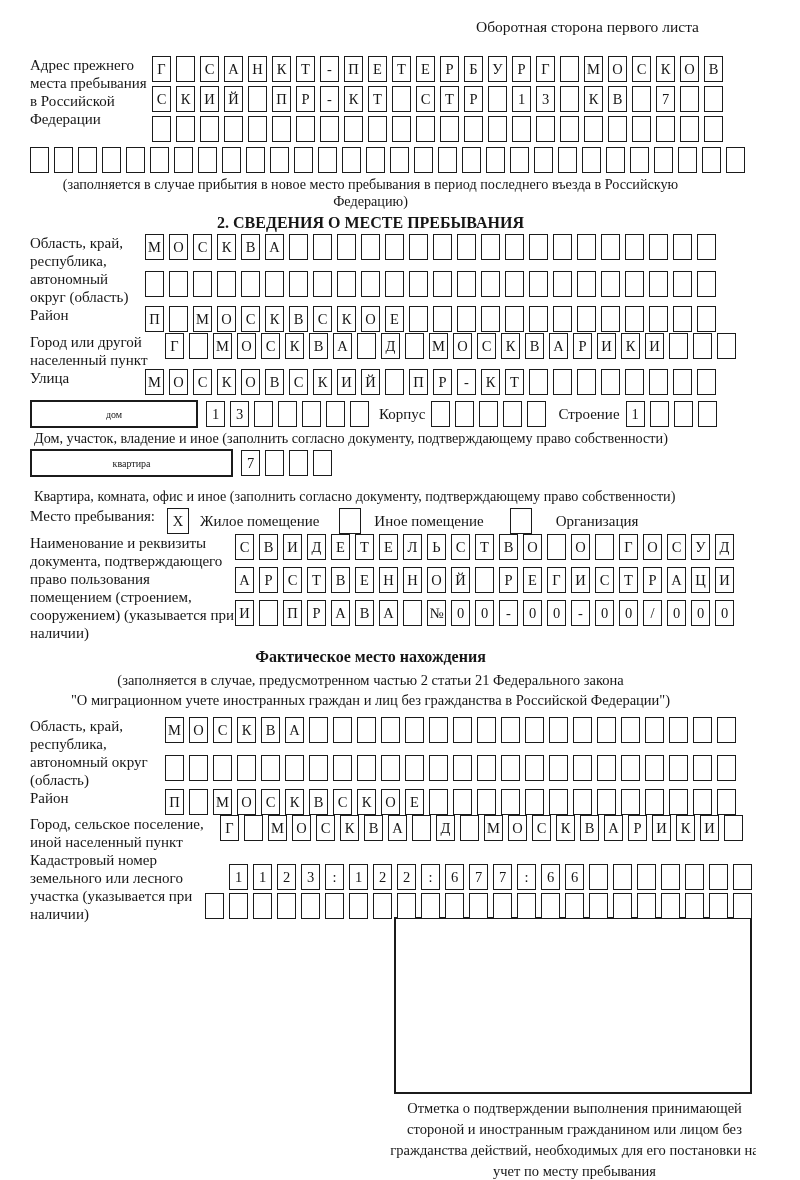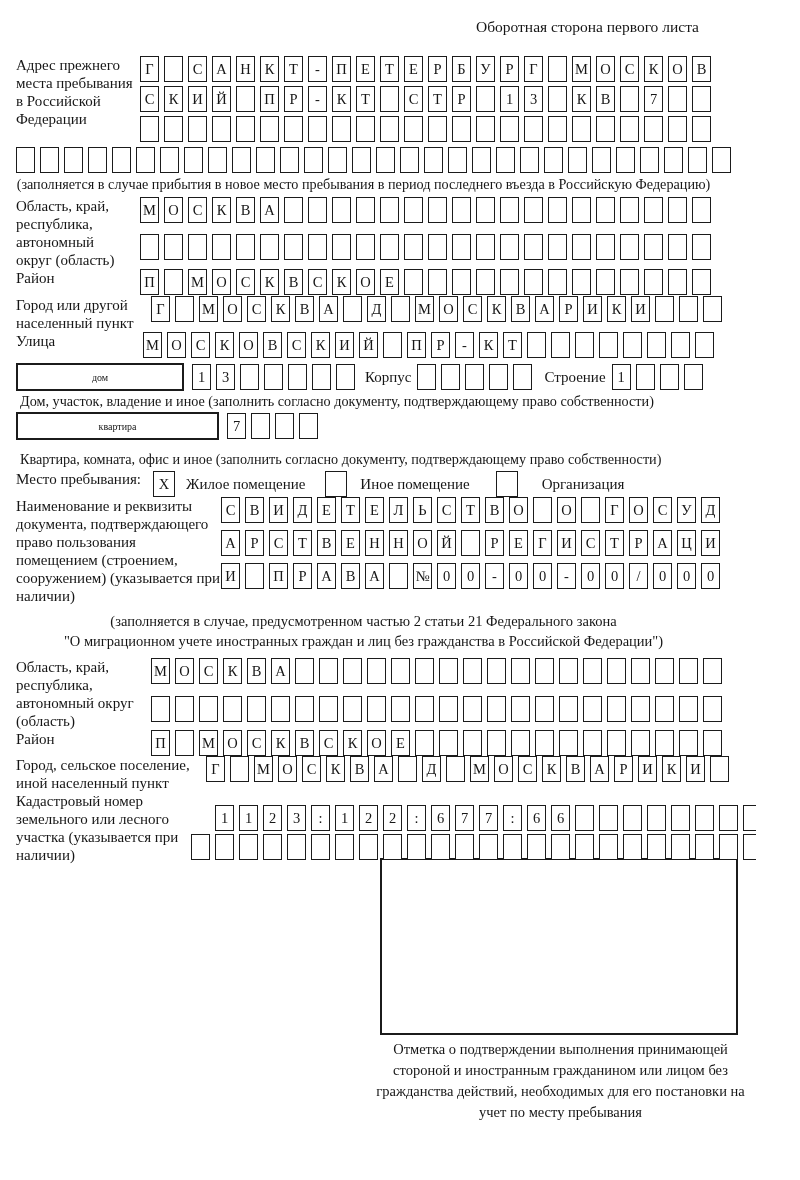--- a/index.html
+++ b/index.html
@@ -1,20 +1,20 @@
 <!DOCTYPE html>
 <html><head>
 <meta charset="utf-8">
 <style>
   html,body{margin:0;padding:0;background:#ffffff;}
   .page{
     position:relative;
     width:756px;height:1180px;
     box-sizing:border-box;
-    padding:18px 45px 0 16px;
+    padding:18px 45px 0 30px;
     background:#fff;
     color:#161616;
     font-family:"Liberation Serif","DejaVu Serif",serif;
     font-size:15px;
     overflow:hidden;
   }
   .hdr-note{text-align:right;padding-right:12px;font-size:15.5px;margin-bottom:20px;}
   .grp{display:flex;align-items:flex-start;}
   .lbl{line-height:18px;flex:0 0 auto;}
   .col{display:flex;flex-direction:column;margin-left:auto;align-items:flex-end;}
@@ -160,20 +160,21 @@
       <div class="cell"></div>
       <div class="cell"></div>
       <div class="cell"></div>
       <div class="cell"></div>
       <div class="cell"></div>
       <div class="cell"></div>
       <div class="cell"></div>
     </div>
   <div class="cap" style="margin-bottom:4px;">(заполняется в случае прибытия в новое место пребывания в период последнего въезда в Российскую Федерацию)</div>
 
+  <div class="title" style="margin-bottom:2px;">2. СВЕДЕНИЯ О МЕСТЕ ПРЕБЫВАНИЯ</div>
 
   <div class="grp">
     <div class="lbl" style="width:115px;">Область, край, республика, автономный округ (область)</div>
     <div class="col" style="gap:11px;">
       <div class="cells">
           <div class="cell">М</div>
           <div class="cell">О</div>
           <div class="cell">С</div>
           <div class="cell">К</div>
           <div class="cell">В</div>
@@ -279,21 +280,21 @@
         <div class="cell">Р</div>
         <div class="cell">И</div>
         <div class="cell">К</div>
         <div class="cell">И</div>
         <div class="cell"></div>
         <div class="cell"></div>
         <div class="cell"></div>
       </div>
   </div>
 
-  <div class="grp" style="margin-bottom:5px;gap:12px;">
+  <div class="grp" style="margin-bottom:5px;">
     <div class="lbl" style="width:115px;">Улица</div>
     <div class="cells mla">
         <div class="cell">М</div>
         <div class="cell">О</div>
         <div class="cell">С</div>
         <div class="cell">К</div>
         <div class="cell">О</div>
         <div class="cell">В</div>
         <div class="cell">С</div>
         <div class="cell">К</div>
@@ -440,20 +441,21 @@
           <div class="cell">0</div>
           <div class="cell">0</div>
           <div class="cell">/</div>
           <div class="cell">0</div>
           <div class="cell">0</div>
           <div class="cell">0</div>
         </div>
     </div>
   </div>
 
+  <div class="title" style="margin-bottom:4px;">Фактическое место нахождения</div>
   <div class="note">(заполняется в случае, предусмотренном частью 2 статьи 21 Федерального закона</div>
   <div class="note" style="margin-bottom:7px;">"О миграционном учете иностранных граждан и лиц без гражданства в Российской Федерации")</div>
 
   <div class="grp">
     <div class="lbl" style="width:135px;">Область, край, республика, автономный округ (область)</div>
     <div class="col" style="gap:12px;">
       <div class="cells">
           <div class="cell">М</div>
           <div class="cell">О</div>
           <div class="cell">С</div>

